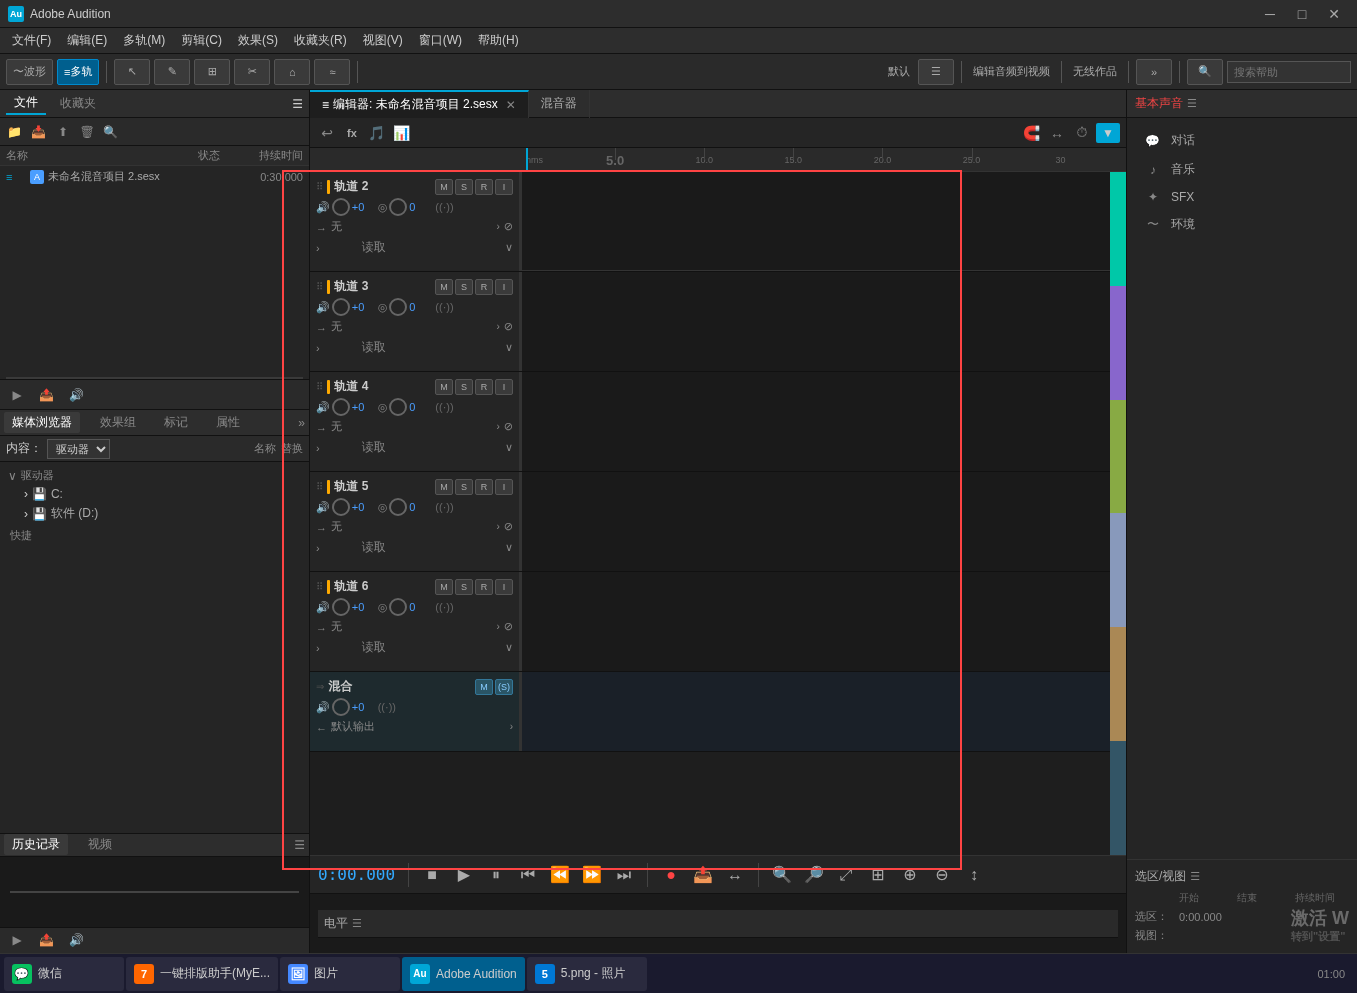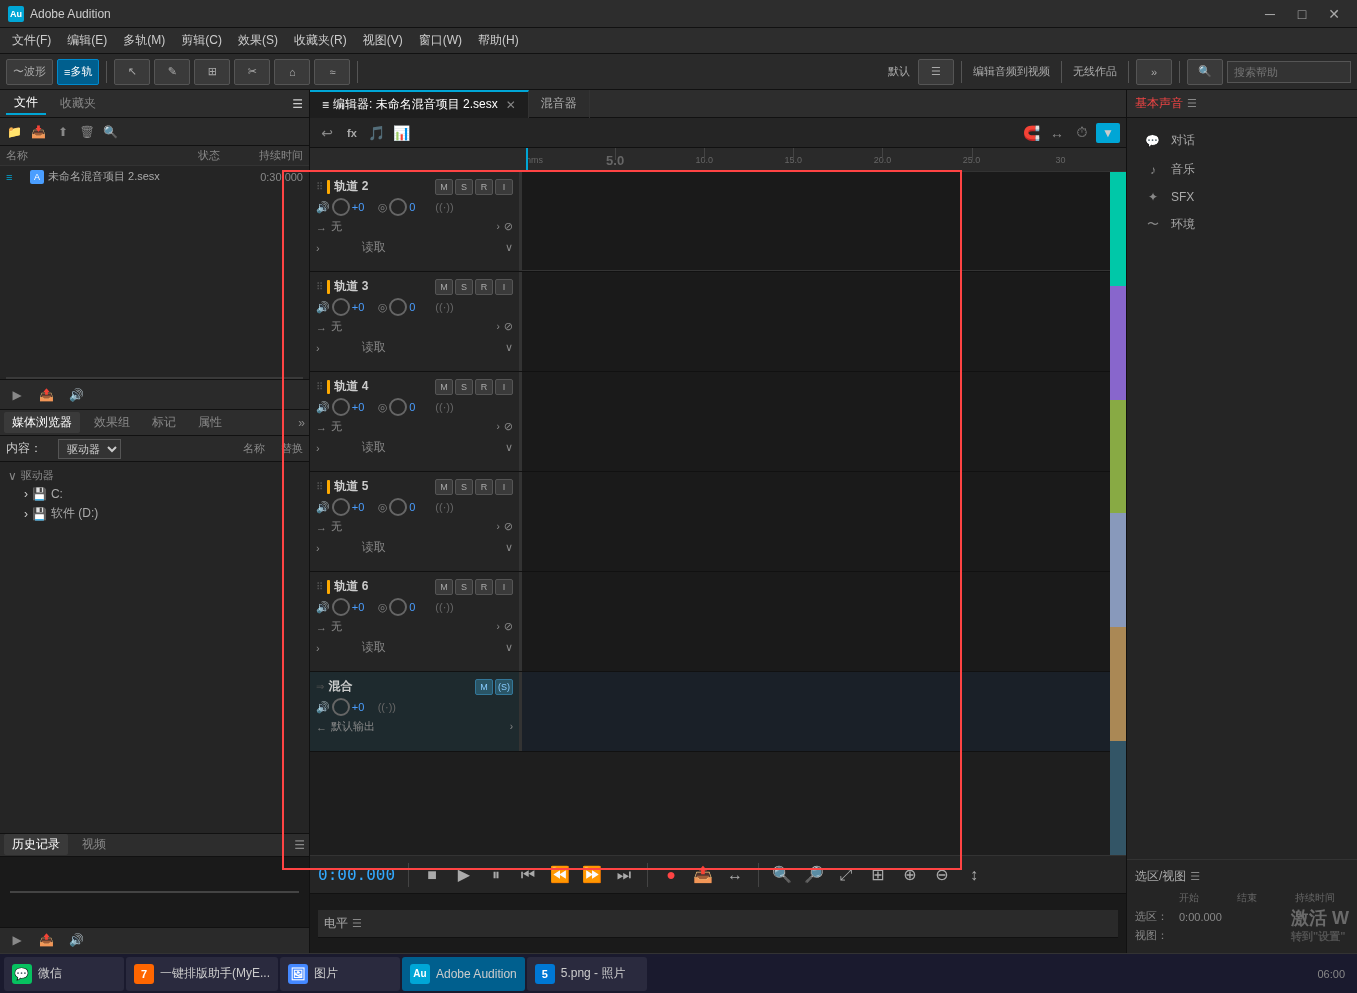--- a/index.html
+++ b/index.html
@@ -43,24 +43,24 @@
     .col-duration { width: 65px; color: #888; font-size: 11px; text-align: right; }
     .files-list { flex: 1; overflow-y: auto; }
     .file-item { display: flex; align-items: center; padding: 3px 6px; cursor: pointer; gap: 4px; }
     .file-item .file-icon { color: #00a6d6; font-size: 11px; width: 20px; }
     .file-item .file-name { flex: 1; color: #aaa; font-size: 11px; }
     .file-item .file-time { color: #888; font-size: 11px; width: 65px; text-align: right; }
     .panel-footer { height: 30px; display: flex; align-items: center; padding: 0 6px; gap: 8px; background: #2a2a2a; border-top: 1px solid #111; }
 
     
     #media-panel { flex: 1; background: #252525; display: flex; flex-direction: column; }
-    .tabs-row { height: 26px; background: #2d2d2d; display: flex; align-items: center; padding: 0 4px; gap: 6px; border-bottom: 1px solid #111; }
+    .tabs-row { height: 26px; background: #2d2d2d; display: flex; align-items: center; padding: 0 4px; gap: 12px; border-bottom: 1px solid #111; }
     .tab-btn { padding: 2px 8px; color: #888; cursor: pointer; font-size: 12px; border-radius: 2px; }
     .tab-btn.active { color: #fff; background: #3a3a3a; }
-    .media-filter { height: 26px; display: flex; align-items: center; padding: 0 6px; gap: 16px; background: #2a2a2a; border-bottom: 1px solid #111; }
+    .media-filter { height: 26px; display: flex; align-items: center; padding: 0 6px; gap: 5px; background: #2a2a2a; border-bottom: 1px solid #111; }
     .media-filter select { background: #333; border: 1px solid #555; color: #ccc; font-size: 11px; padding: 1px 4px; height: 20px; }
     .drive-tree { flex: 1; overflow-y: auto; padding: 4px; }
     .drive-item { display: flex; align-items: center; padding: 2px 4px; cursor: pointer; gap: 4px; }
     .drive-label { color: #aaa; font-size: 12px; }
     .drive-sub { padding-left: 16px; }
     .quick-access { padding: 4px 6px; color: #888; font-size: 11px; }
 
     
     #history-panel { height: 120px; background: #252525; border-top: 1px solid #111; display: flex; flex-direction: column; }
 
@@ -274,20 +274,21 @@
             <span>›</span>
             <span>💾</span>
             <span class="drive-label">C:</span>
           </div>
           <div class="drive-item">
             <span>›</span>
             <span>💾</span>
             <span class="drive-label">软件 (D:)</span>
           </div>
         </div>
+        <div class="quick-access">快捷</div>
       </div>
     </div>
 
     <div id="history-panel">
       <div class="tabs-row">
         <span class="tab-btn active">历史记录</span>
         <span class="tab-btn">视频</span>
         <span style="margin-left:auto;color:#888;cursor:pointer;">☰</span>
       </div>
       <div style="flex:1;background:#1a1a1a;padding:4px;">
@@ -718,19 +719,19 @@
     <span class="taskbar-label">Adobe Audition</span>
   </div>
   <div class="taskbar-item">
     <div class="taskbar-icon" style="background:#0078d4;">
       <span style="color:white;font-size:11px;font-weight:bold;">5</span>
     </div>
     <span class="taskbar-label">5.png - 照片</span>
   </div>
   <div class="taskbar-space"></div>
   <div class="taskbar-right">
-    <span style="color:#888;font-size:11px;">06:00</span>
+    <span style="color:#888;font-size:11px;">01:00</span>
   </div>
 </div>
 
 <div class="watermark">
   激活 W<span>转到"设置"</span>
 </div>
 
 </body></html>

